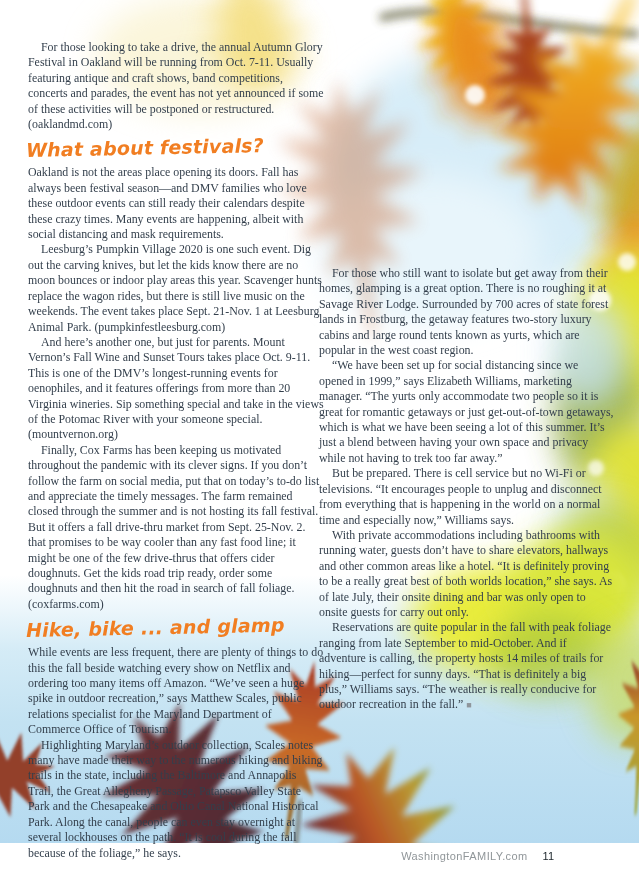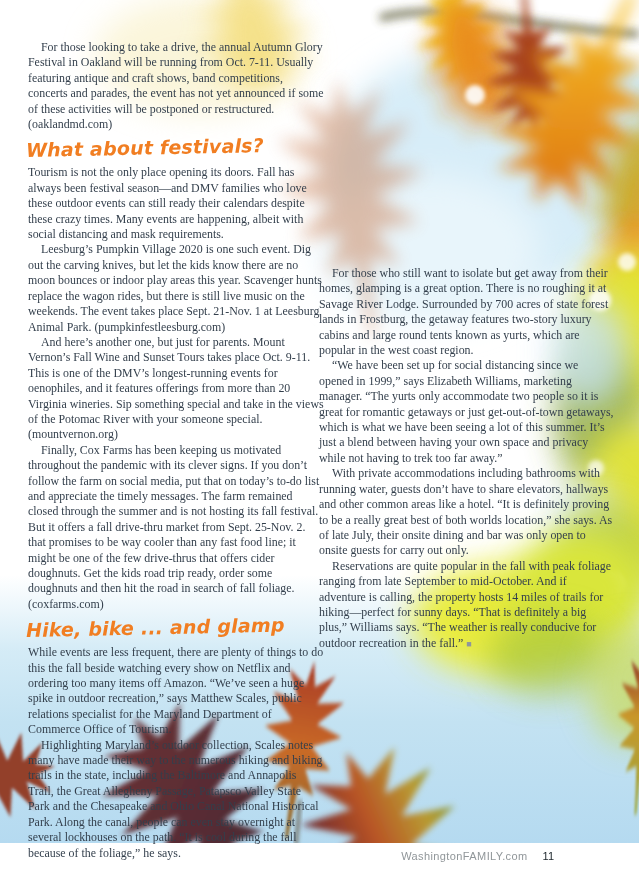--- a/index.html
+++ b/index.html
@@ -140,33 +140,34 @@
   <rect x="0" y="843" width="639" height="44" fill="#ffffff"></rect>
 </svg>
 </div>
 
 <div class="content">
 
   <div class="col col-left">
     <p class="indent">For those looking to take a drive, the annual Autumn Glory Festival in Oakland will be running from Oct. 7-11. Usually featuring antique and craft shows, band competitions, concerts and parades, the event has not yet announced if some of these activities will be postponed or restructured. (oaklandmd.com)</p>
 
     <h2 class="script">What about festivals?</h2>
-    <p>Tourism is not the only place opening its doors. Fall has always been festival season—and DMV families who love these outdoor events can still ready their calendars despite these crazy times. Many events are happening, albeit with social distancing and mask requirements.</p>
+    <p>Oakland is not the areas place opening its doors. Fall has always been festival season—and DMV families who love these outdoor events can still ready their calendars despite these crazy times. Many events are happening, albeit with social distancing and mask requirements.</p>
     <p class="indent">Leesburg’s Pumpkin Village 2020 is one such event. Dig out the carving knives, but let the kids know there are no moon bounces or indoor play areas this year. Scavenger hunts replace the wagon rides, but there is still live music on the weekends. The event takes place Sept. 21-Nov. 1 at Leesburg Animal Park. (pumpkinfestleesburg.com)</p>
     <p class="indent">And here’s another one, but just for parents. Mount Vernon’s Fall Wine and Sunset Tours takes place Oct. 9-11. This is one of the DMV’s longest-running events for oenophiles, and it features offerings from more than 20 Virginia wineries. Sip something special and take in the views of the Potomac River with your someone special. (mountvernon.org)</p>
     <p class="indent">Finally, Cox Farms has been keeping us motivated throughout the pandemic with its clever signs. If you don’t follow the farm on social media, put that on today’s to-do list and appreciate the timely messages. The farm remained closed through the summer and is not hosting its fall festival. But it offers a fall drive-thru market from Sept. 25-Nov. 2. that promises to be way cooler than any fast food line; it might be one of the few drive-thrus that offers cider doughnuts. Get the kids road trip ready, order some doughnuts and then hit the road in search of fall foliage. (coxfarms.com)</p>
 
     <h2 class="script">Hike, bike ... and glamp</h2>
     <p>While events are less frequent, there are plenty of things to do this the fall beside watching every show on Netflix and ordering too many items off Amazon. “We’ve seen a huge spike in outdoor recreation,” says Matthew Scales, public relations specialist for the Maryland Department of Commerce Office of Tourism.</p>
     <p class="indent">Highlighting Maryland’s outdoor collection, Scales notes many have made their way to the numerous hiking and biking trails in the state, including the Baltimore and Annapolis Trail, the Great Allegheny Passage, Patapsco Valley State Park and the Chesapeake and Ohio Canal National Historical Park. Along the canal, people can even stay overnight at several lockhouses on the path. “It is cool during the fall because of the foliage,” he says.</p>
   </div>
 
   <div class="col col-right">
     <p class="indent">For those who still want to isolate but get away from their homes, glamping is a great option. There is no roughing it at Savage River Lodge. Surrounded by 700 acres of state forest lands in Frostburg, the getaway features two-story luxury cabins and large round tents known as yurts, which are popular in the west coast region.</p>
     <p class="indent">“We have been set up for social distancing since we opened in 1999,” says Elizabeth Williams, marketing manager. “The yurts only accommodate two people so it is great for romantic getaways or just get-out-of-town getaways, which is what we have been seeing a lot of this summer. It’s just a blend between having your own space and privacy while not having to trek too far away.”</p>
+    <p class="indent">But be prepared. There is cell service but no Wi-Fi or televisions. “It encourages people to unplug and disconnect from everything that is happening in the world on a normal time and especially now,” Williams says.</p>
     <p class="indent">With private accommodations including bathrooms with running water, guests don’t have to share elevators, hallways and other common areas like a hotel. “It is definitely proving to be a really great best of both worlds location,” she says. As of late July, their onsite dining and bar was only open to onsite guests for carry out only.</p>
     <p class="indent">
       <span>Reservations are quite popular in the fall with peak foliage ranging from late September to mid-October. And if adventure is calling, the property hosts 14 miles of trails for hiking—perfect for sunny days. “That is definitely a big plus,” Williams says. “The weather is really conducive for outdoor recreation in the fall.”</span>
       <span class="endmark">■</span>
     </p>
   </div>
 
   <div class="footer">
     <span>WashingtonFAMILY.com</span>
     <span class="pagenum">11</span>

